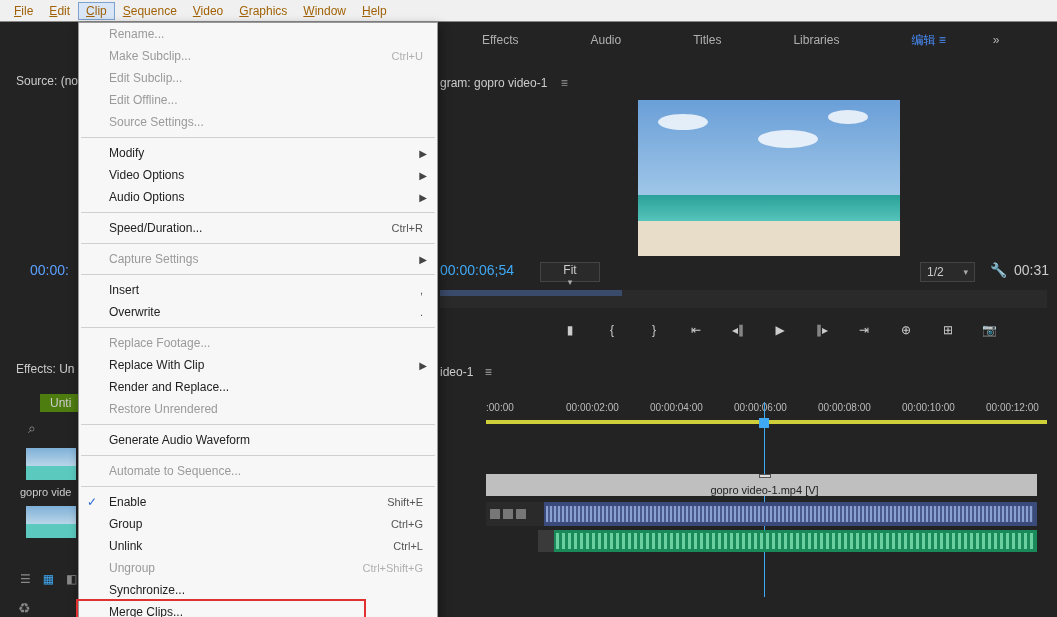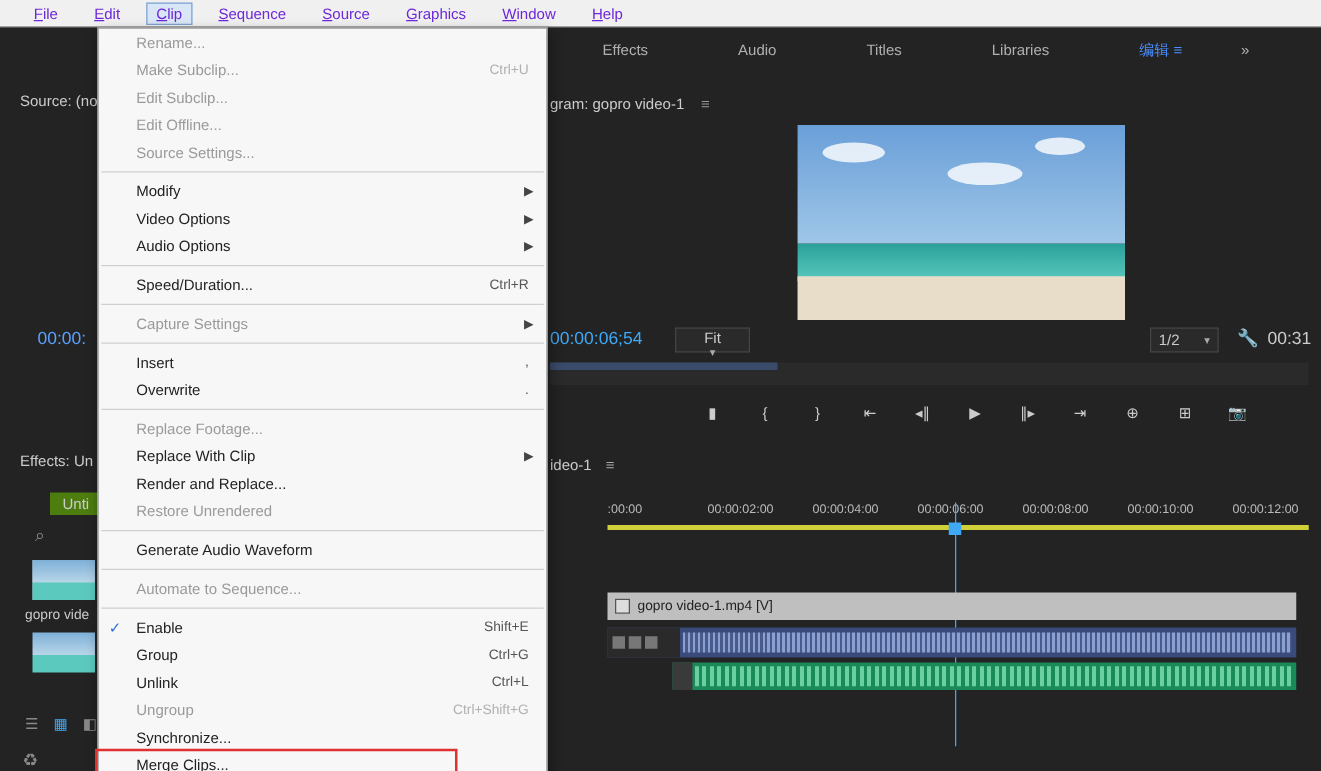--- a/index.html
+++ b/index.html
@@ -1,20 +1,20 @@
 <!DOCTYPE html>
 <html><head>
 <meta charset="utf-8">
 <style>
   * { margin: 0; padding: 0; box-sizing: border-box; font-family: "Segoe UI", Tahoma, sans-serif; }
   body { width: 1057px; height: 617px; background: #232323; color: #d0d0d0; overflow: hidden; position: relative; font-size: 12px; }
 
   
   .menubar { position: absolute; top: 0; left: 0; right: 0; height: 22px; background: #f0f0f0; border-bottom: 1px solid #888; display: flex; align-items: center; padding-left: 6px; }
-  .menubar .mi { padding: 2px 8px; color: #6d28d9; cursor: default; text-decoration: underline; text-decoration-color: transparent; margin-left: 13px; }
+  .menubar .mi { padding: 2px 8px; color: #a16207; cursor: default; text-decoration: underline; text-decoration-color: transparent; }
   .menubar .mi:first-letter { text-decoration: underline; }
   .menubar .mi.active { background: #d9e6f7; border: 1px solid #7da2ce; padding: 1px 7px; }
 
   
   .tabrow { position: absolute; top: 22px; left: 0; right: 0; height: 36px; background: #232323; display: flex; align-items: center; padding-left: 450px; gap: 40px; color: #b0b0b0; }
   .tabrow .tab { cursor: default; margin-left: 32px; }
   .tabrow .tab.accent { color: #4a90ff; }
   .tabrow .eq { display:inline-block; width:14px; height:10px; }
   .tabrow .eq::before { content:"≡"; color:#4a90ff; }
   .tabrow .more { color:#b0b0b0; }
@@ -61,21 +61,21 @@
 
   
   .tl-tab { position:absolute; top:365px; left:440px; color:#ccc; font-size:12px; }
   .tl-tab .eq{ margin-left:8px; color:#aaa;}
   .ruler { position:absolute; top:402px; left:440px; right:10px; height:32px; }
   .ruler .tick { position:absolute; top:0; color:#bbb; font-size:10px; }
   .ruler .bar { position:absolute; top:18px; left:46px; right:0; height:4px; background:#cfcf3a; }
   .ruler .play-x { position:absolute; top:16px; width:10px; height:10px; background:#3fa9f5; }
   .playhead { position:absolute; top:402px; bottom:20px; width:1px; background:#3fa9f5; }
 
-  .track-v { position:absolute; top:474px; left:486px; right:20px; height:22px; background:#bfbfbf; color:#222; font-size:11px; display:flex;align-items:center; padding-left:6px; gap:6px; }
+  .track-v { position:absolute; top:474px; left:486px; right:20px; height:22px; background:#bfbfbf; color:#222; font-size:11px; display:flex;align-items:center; padding-left:6px; gap:6px;flex-direction:column; }
   .track-v .ico { width:12px;height:12px;border:1px solid #555; display:inline-block; background:#ddd;}
   .track-a1 { position:absolute; top:502px; left:486px; right:20px; height:24px; background:#3a4a7a; }
   .track-a1-head { position:absolute; top:502px; left:486px; width:58px; height:24px; background:#2a2a2a; display:flex;align-items:center; gap:3px; padding-left:4px;}
   .track-a1-head .sq{width:10px;height:10px;background:#777;}
   .wave1 { position:absolute; top:506px; left:546px; right:24px; height:16px; background:repeating-linear-gradient(90deg,#8aa0d0 0 2px,#4a5a8a 2px 4px); }
   .track-a2 { position:absolute; top:530px; left:538px; right:20px; height:22px; background:#1a8a5a; }
   .track-a2-head { position:absolute; top:530px; left:538px; width:16px; height:22px; background:#3a3a3a;}
   .wave2 { position:absolute; top:533px; left:556px; right:24px; height:16px; background:repeating-linear-gradient(90deg,#6ad0a0 0 3px,#1a8a5a 3px 6px);}
 
   
@@ -93,21 +93,21 @@
   .caret { font-size:9px; color:#aaa; }
 </style>
 </head>
 <body>
 
 <div class="menubar" id="menubar">
     <span class="mi">File</span>
     <span class="mi">Edit</span>
     <span class="mi active">Clip</span>
     <span class="mi">Sequence</span>
-    <span class="mi">Source</span>
+    <span class="mi">Video</span>
     <span class="mi">Graphics</span>
     <span class="mi">Window</span>
     <span class="mi">Help</span>
   </div>
 
 <div class="tabrow">
   <span class="tab">Effects</span>
   <span class="tab">Audio</span>
   <span class="tab">Titles</span>
   <span class="tab">Libraries</span>

